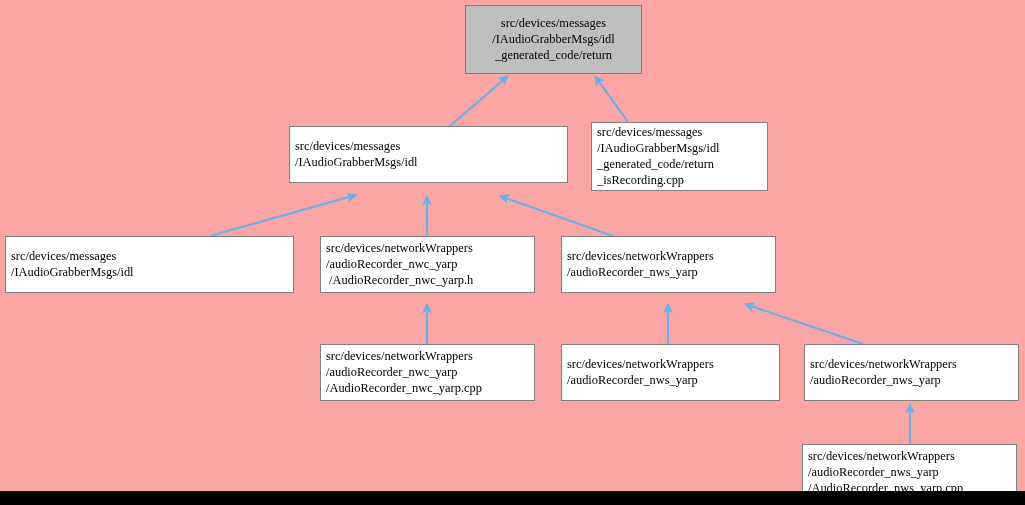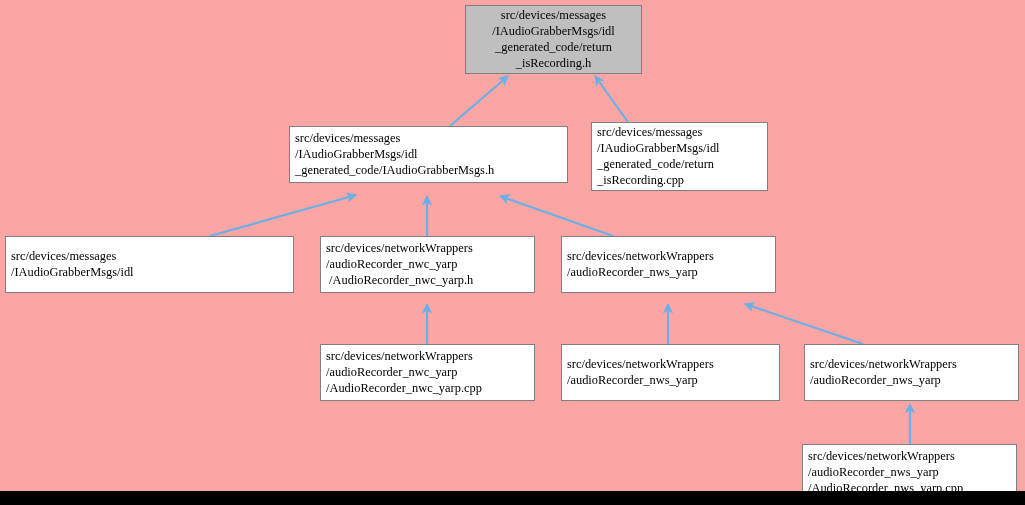--- a/index.html
+++ b/index.html
@@ -76,27 +76,25 @@
       <path d="M 863 344 L 745 304"></path>
 
       <path d="M 910 444 L 910 404"></path>
     </g>
   </svg>
 
   <div class="node root" style="left:465px; top:5px; width:177px; height:69px;">
     <span class="ln">src/devices/messages</span>
     <span class="ln">/IAudioGrabberMsgs/idl</span>
     <span class="ln">_generated_code/return</span>
-    <span class="ln">_isRecording.h</span>
   </div>
 
   <div class="node" style="left:289px; top:126px; width:279px; height:57px;">
     <span class="ln">src/devices/messages</span>
     <span class="ln">/IAudioGrabberMsgs/idl</span>
-    <span class="ln">_generated_code/IAudioGrabberMsgs.h</span>
   </div>
 
   <div class="node" style="left:591px; top:122px; width:177px; height:69px;">
     <span class="ln">src/devices/messages</span>
     <span class="ln">/IAudioGrabberMsgs/idl</span>
     <span class="ln">_generated_code/return</span>
     <span class="ln">_isRecording.cpp</span>
   </div>
 
   <div class="node" style="left:5px; top:236px; width:289px; height:57px;">

